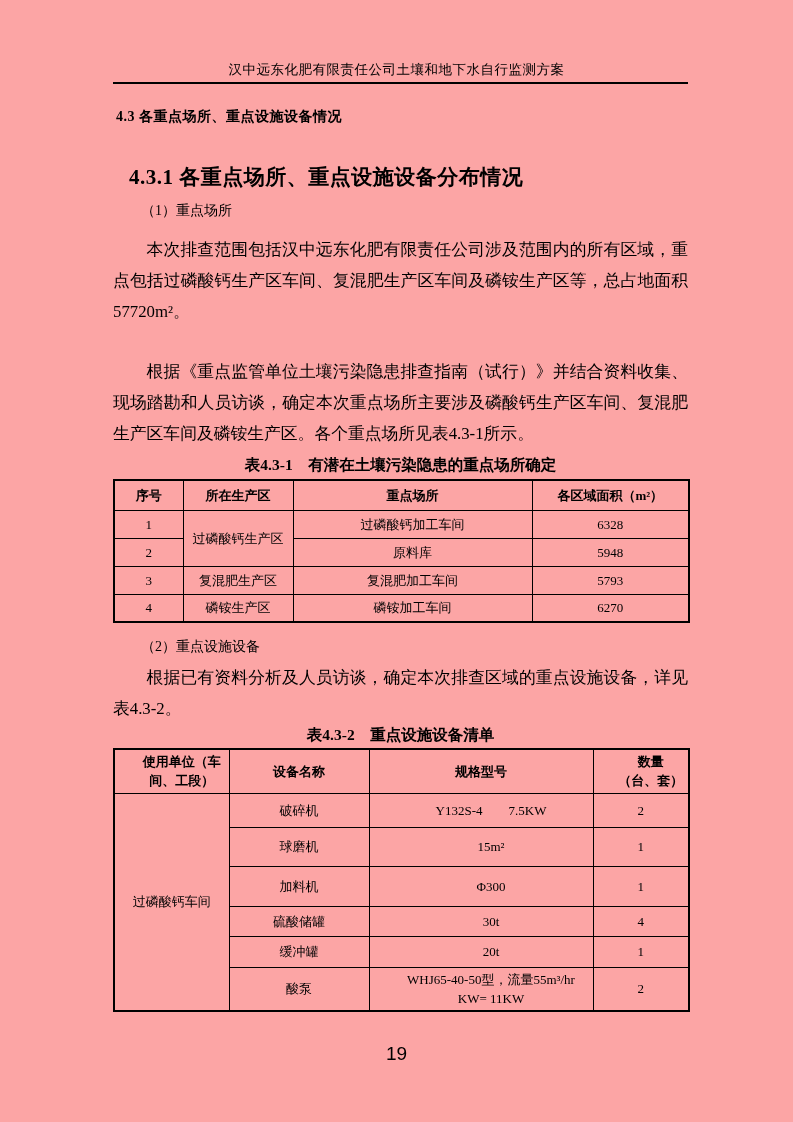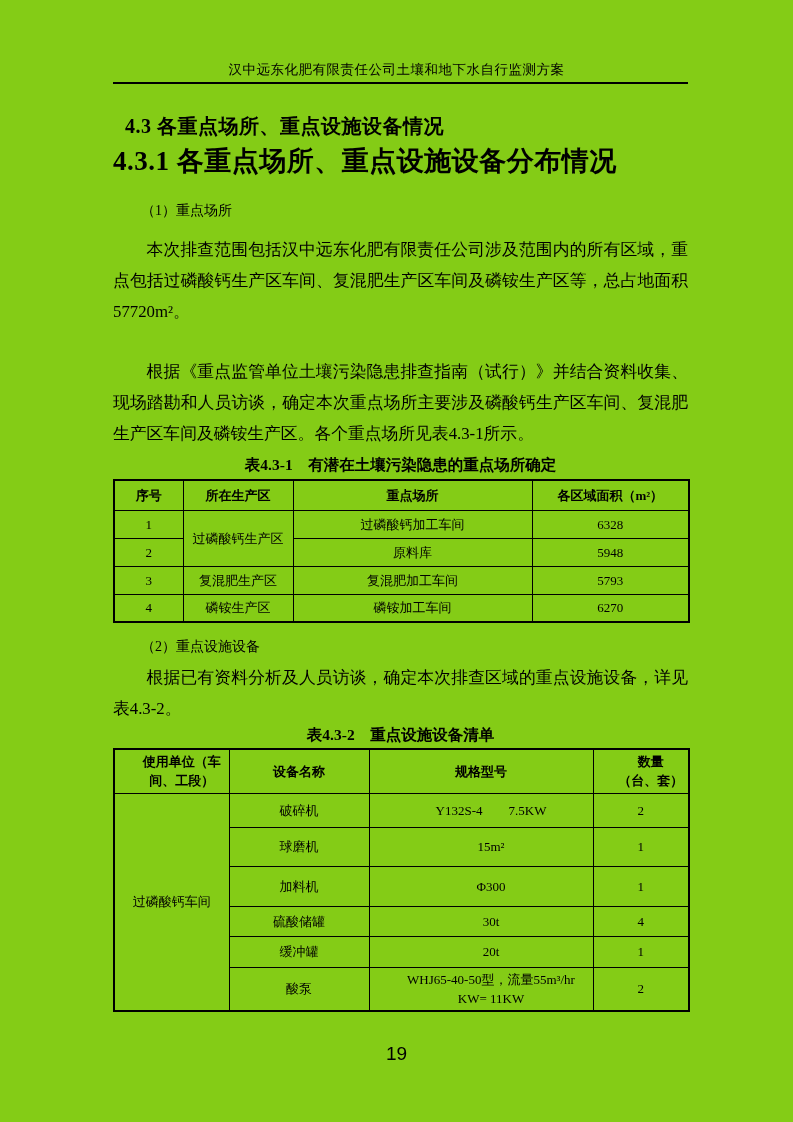--- a/index.html
+++ b/index.html
@@ -1,35 +1,35 @@
 <!DOCTYPE html>
 <html lang="zh"><head>
 <meta charset="utf-8">
 <title>Page 19</title>
 <style>
   html,body { margin:0; padding:0; background:#ffffff; }
   .page {
-    position:relative; width:793px; height:1122px; background:#84cc16;
+    position:relative; width:793px; height:1122px; background:#fca5a5;
     font-family:"Liberation Serif","DejaVu Serif",serif; color:#000;
     overflow:hidden; margin:0 auto;
   }
   .doc-header {
     position:absolute; top:61px; left:0; width:100%;
     text-align:center; font-size:13.5px; letter-spacing:0.5px;
   }
   .header-rule {
     position:absolute; top:82px; left:113px; width:575px; height:2px; background:#000;
   }
   .h1 {
-    position:absolute; top:101px; left:113px; margin:12px;
-    font-size:20px; font-weight:bold; line-height:26px; letter-spacing:0.5px;
+    position:absolute; top:101px; left:113px; margin:3px;
+    font-size:14px; font-weight:bold; line-height:26px; letter-spacing:0.5px;
   }
   .h2 {
-    position:absolute; top:148px; left:113px; margin:0;
-    font-size:27px; font-weight:bold; line-height:26px; letter-spacing:0.5px;
+    position:absolute; top:148px; left:113px; margin:16px;
+    font-size:21px; font-weight:bold; line-height:26px; letter-spacing:0.5px;
   }
   .para-label {
     position:absolute; left:113px; width:575px;
     font-size:14px; line-height:22px; text-indent:2em; white-space:nowrap;
   }
   .body-para {
     position:absolute; left:113px; width:575px;
     font-size:16.8px; line-height:31px; text-align:justify; text-indent:2em;
   }
   #p1-label { top:200px; }

